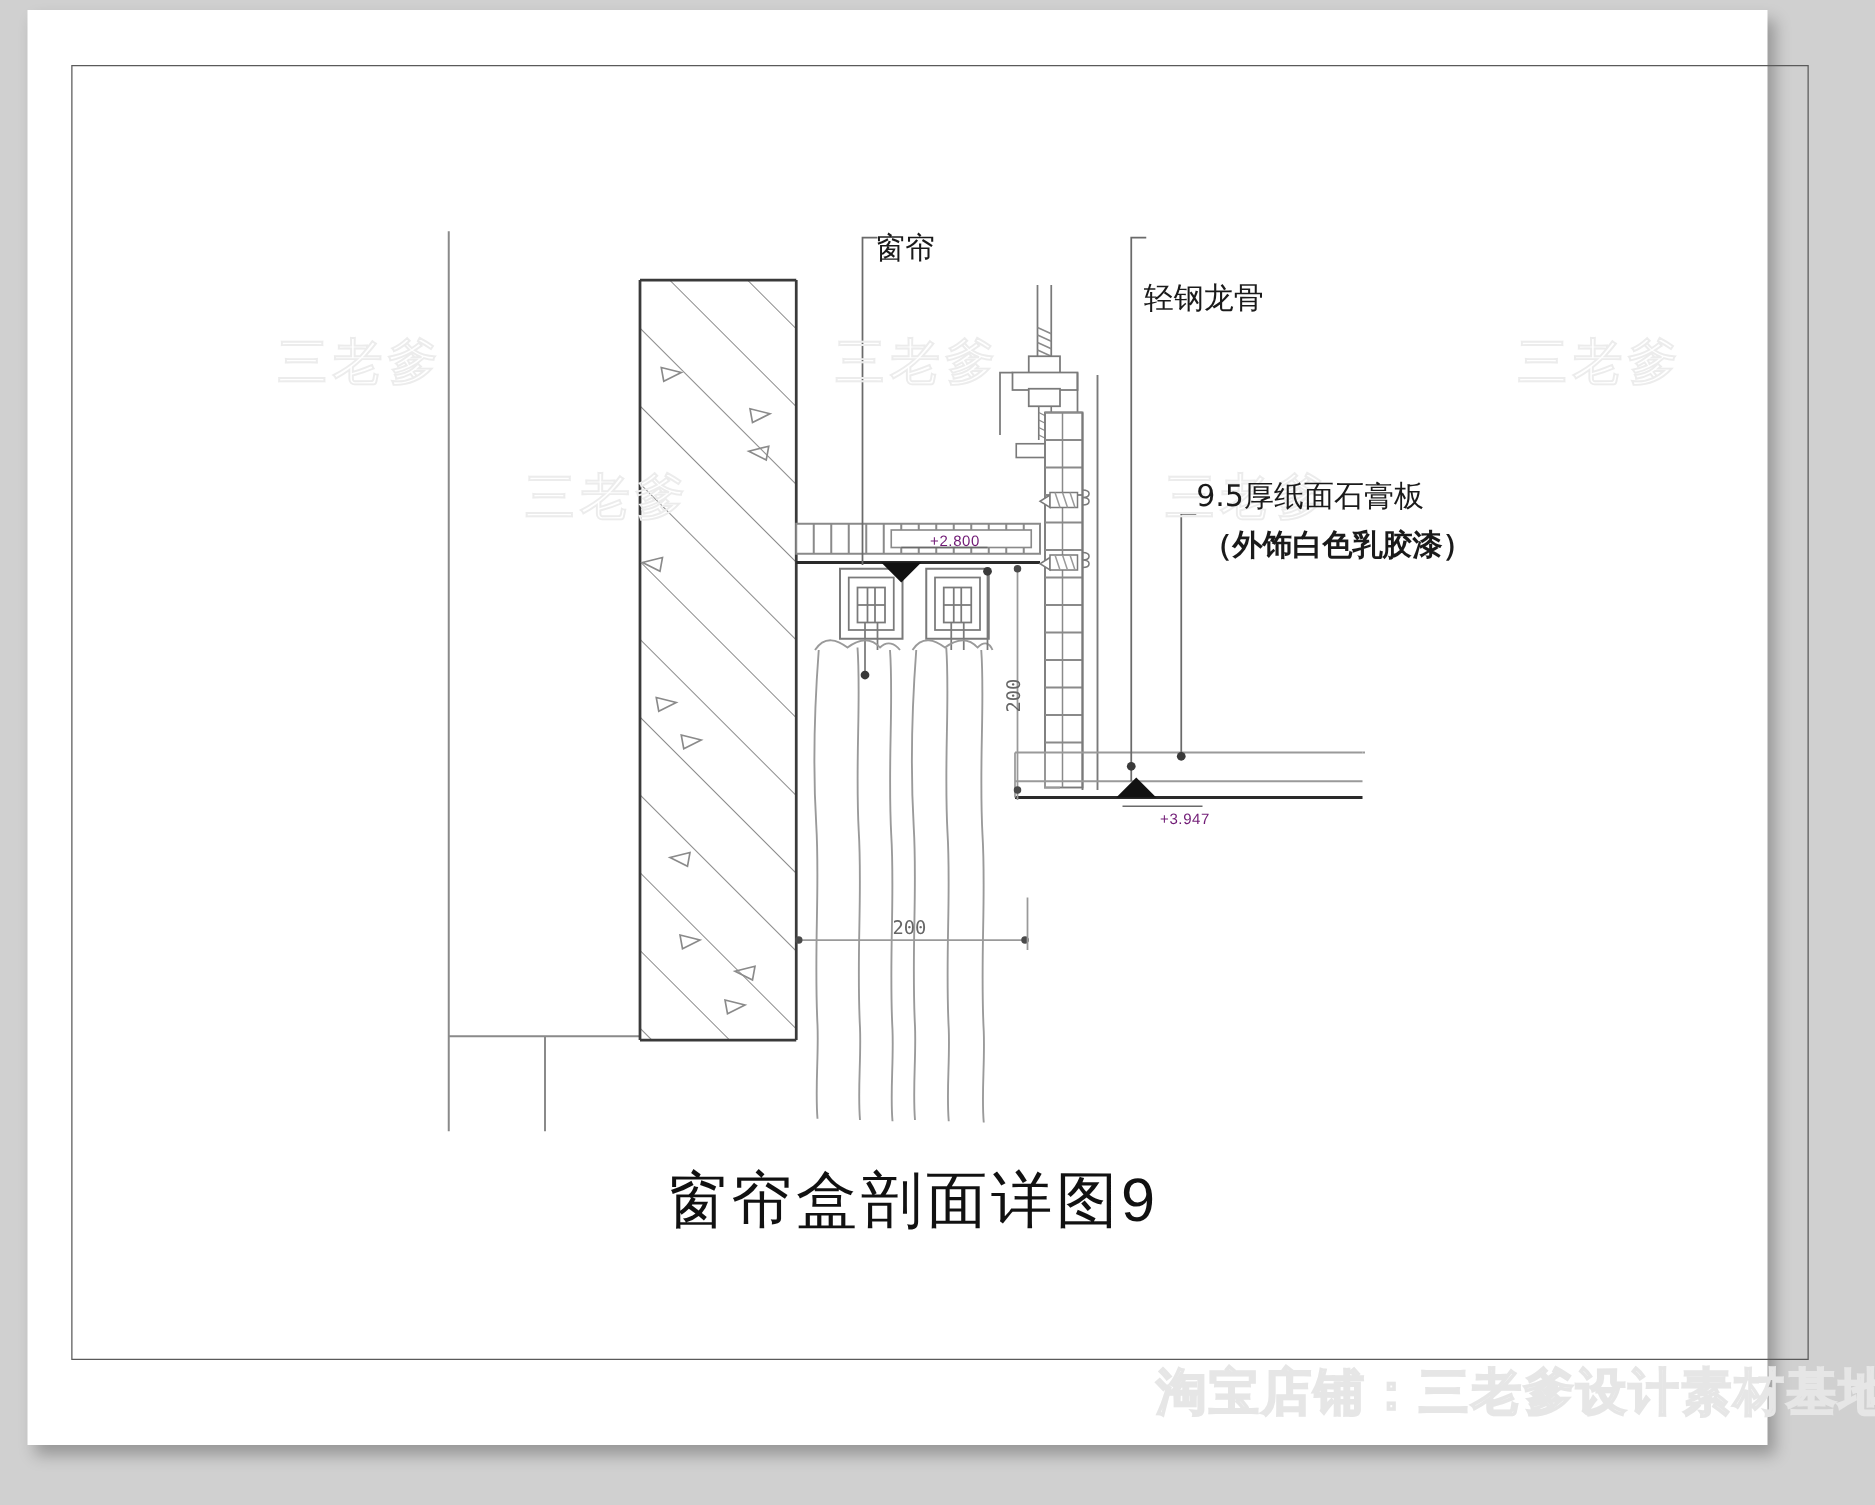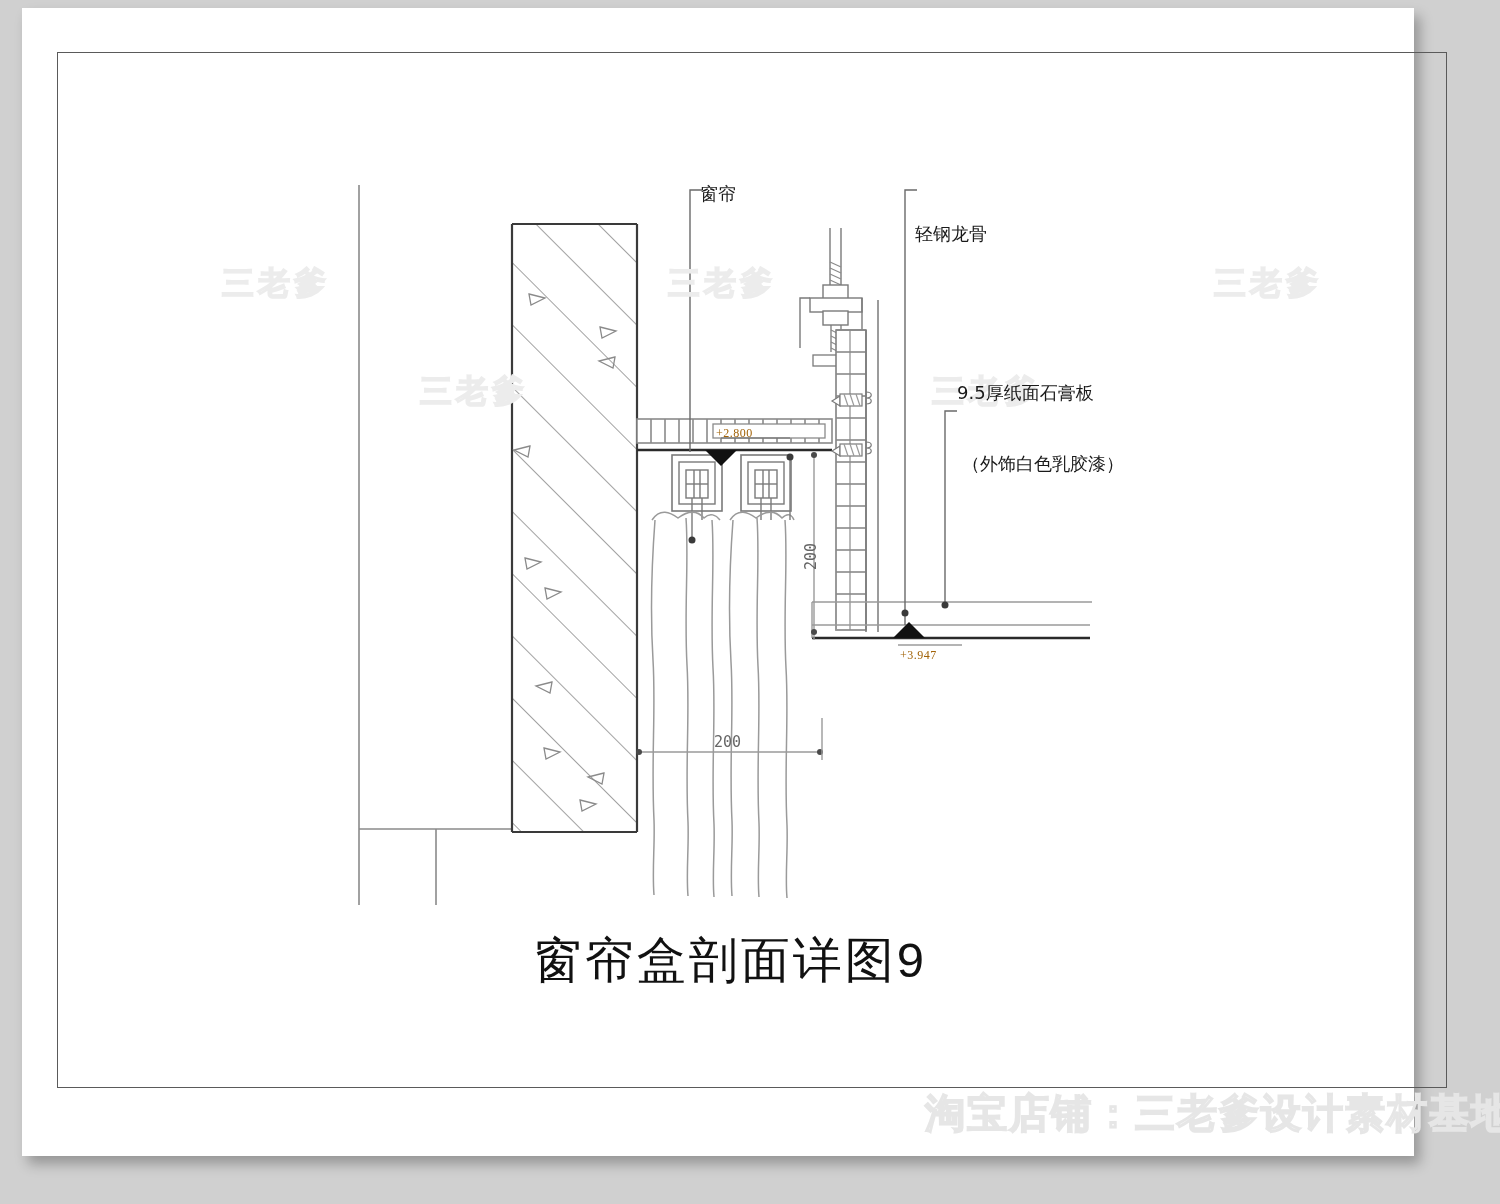--- a/index.html
+++ b/index.html
@@ -47,22 +47,22 @@
     position: absolute;
     left: 0; top: 0;
     width: 1500px; height: 1204px;
     pointer-events: none;
   }
 
   
   .wm {
     position: absolute;
     font-family: "DejaVu Sans", sans-serif;
-    font-weight: 700;
-    font-size: 32px;
+    font-weight: 400;
+    font-size: 40px;
     color: transparent;
     -webkit-text-stroke: 1.5px #ececec;
     letter-spacing: 4px;
     white-space: nowrap;
     user-select: none;
   }
   .wm-bottom {
     position: absolute;
     left: 925px; top: 1086px;
     font-family: "DejaVu Sans", sans-serif;
@@ -72,34 +72,35 @@
     -webkit-text-stroke: 1.6px #e6e6e6;
     letter-spacing: 2px;
     white-space: nowrap;
     user-select: none;
   }
 
   
   .lbl {
     position: absolute;
     font-family: "DejaVu Sans", sans-serif;
-    font-size: 18px;
+    font-size: 24px;
     color: #1a1a1a;
     white-space: nowrap;
     user-select: none;
     text-align: right;
   }
   .lbl-sm {
     position: absolute;
-    font-family: Liberation Serif, serif;
+    font-family: Liberation Sans, sans-serif;
     font-size: 12px;
-    color: #a16207;
+    color: #701a75;
     white-space: nowrap;
     letter-spacing: 0.5px;
     user-select: none;
+    margin-left: 28px;
   }
   .dim {
     position: absolute;
     font-family: "DejaVu Sans Mono", monospace;
     font-size: 15px;
     color: #666666;
     white-space: nowrap;
     user-select: none;
   }
   .dim-v {
@@ -352,21 +353,21 @@
 <div class="wm" style="left:668px; top:262px;">三老爹</div>
 <div class="wm" style="left:1214px; top:262px;">三老爹</div>
 <div class="wm" style="left:420px; top:370px;">三老爹</div>
 <div class="wm" style="left:932px; top:370px;">三老爹</div>
 
 <div class="lbl" style="left:700px; top:182px;">窗帘</div>
 
 <div class="lbl" style="left:915px; top:182px;margin-top:40px;">轻钢龙骨</div>
 
 <div class="lbl" style="left:957px; top:381px;">9.5厚纸面石膏板</div>
-<div class="lbl" style="left:962px; top:452px;">（外饰白色乳胶漆）</div>
+<div class="lbl" style="left:962px; top:420px;font-weight:bold;">（外饰白色乳胶漆）</div>
 
 <div class="lbl-sm" style="left:716px; top:426px;">+2.800</div>
 <div class="lbl-sm" style="left:900px; top:648px;">+3.947</div>
 
 <div class="dim dim-v" style="left:802px; top:570px;">200</div>
 <div class="dim" style="left:714px; top:733px;">200</div>
 
 <div id="title">窗帘盒剖面详图9</div>
 
 <div class="wm-bottom">淘宝店铺：三老爹设计素材基地</div>

